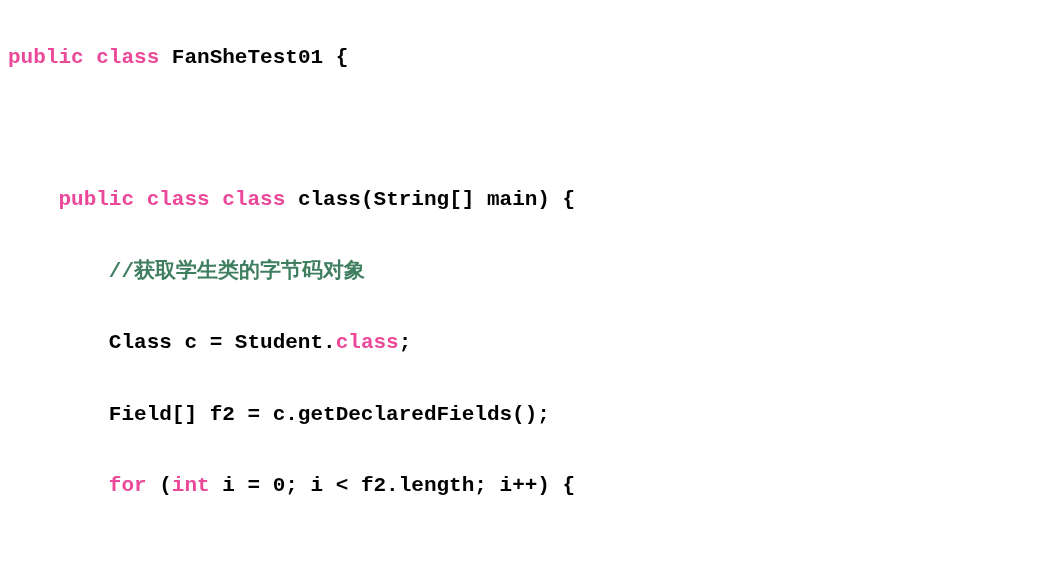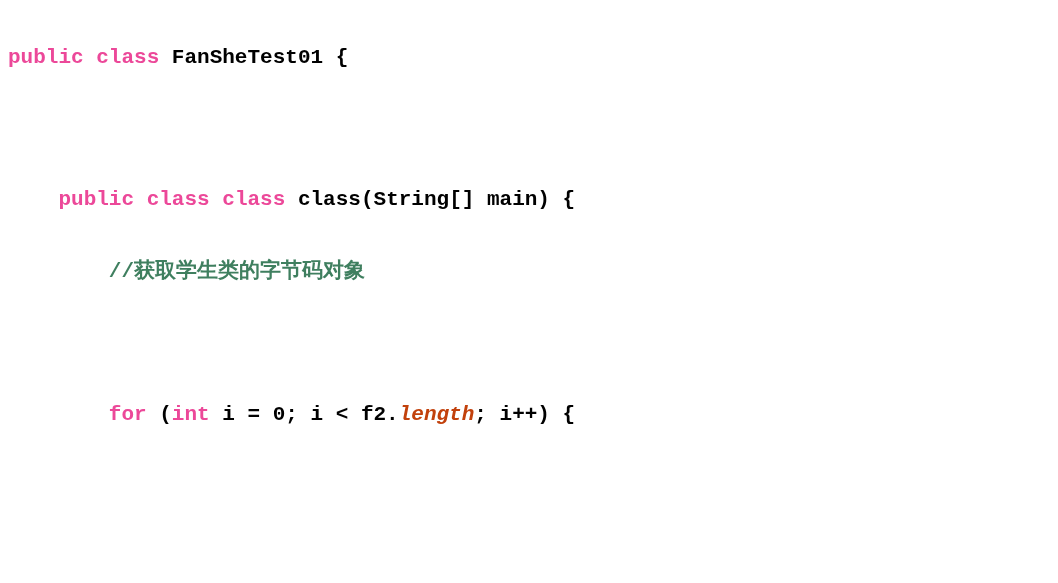--- a/index.html
+++ b/index.html
@@ -15,31 +15,32 @@
     .code-container {
       padding: 4px 8px;
       white-space: pre;
     }
     .line {
       display: block;
       min-height: 1.7em;
     }
     .keyword { color: #ec4899; font-weight: bold; }
     .comment { color: #3f7f5f; }
-    .static-field { color: #c2410c; font-style: italic; }
+    .static-field { color: #000000; }
   </style>
 </head>
 <body>
 
 <div class="code-container">
 <span class="line"><span class="keyword">public</span> <span class="keyword">class</span> <span>FanSheTest01</span><span> {</span></span>
 <span class="line"><span></span></span>
 <span class="line"><span>    </span><span class="keyword">public</span> <span class="keyword">class</span> <span class="keyword">class</span> <span>class</span><span>(String[] main) {</span></span>
 <span class="line"><span>        </span><span class="comment">//获取学生类的字节码对象</span></span>
-<span class="line"><span>        </span></span>
+<span class="line"><span>        </span><span>Class c = Student.</span><span class="keyword">class</span><span>;</span></span>
+<span class="line"><span>        </span><span>Field[] f2 = c.getDeclaredFields();</span></span>
 <span class="line"><span>        </span><span class="keyword">for</span><span> (</span><span class="keyword">int</span><span> i = 0; i &lt; f2.</span><span class="static-field">length</span><span>; i++) {</span></span>
 
 
 
 
 
 
 
 </div>
 

